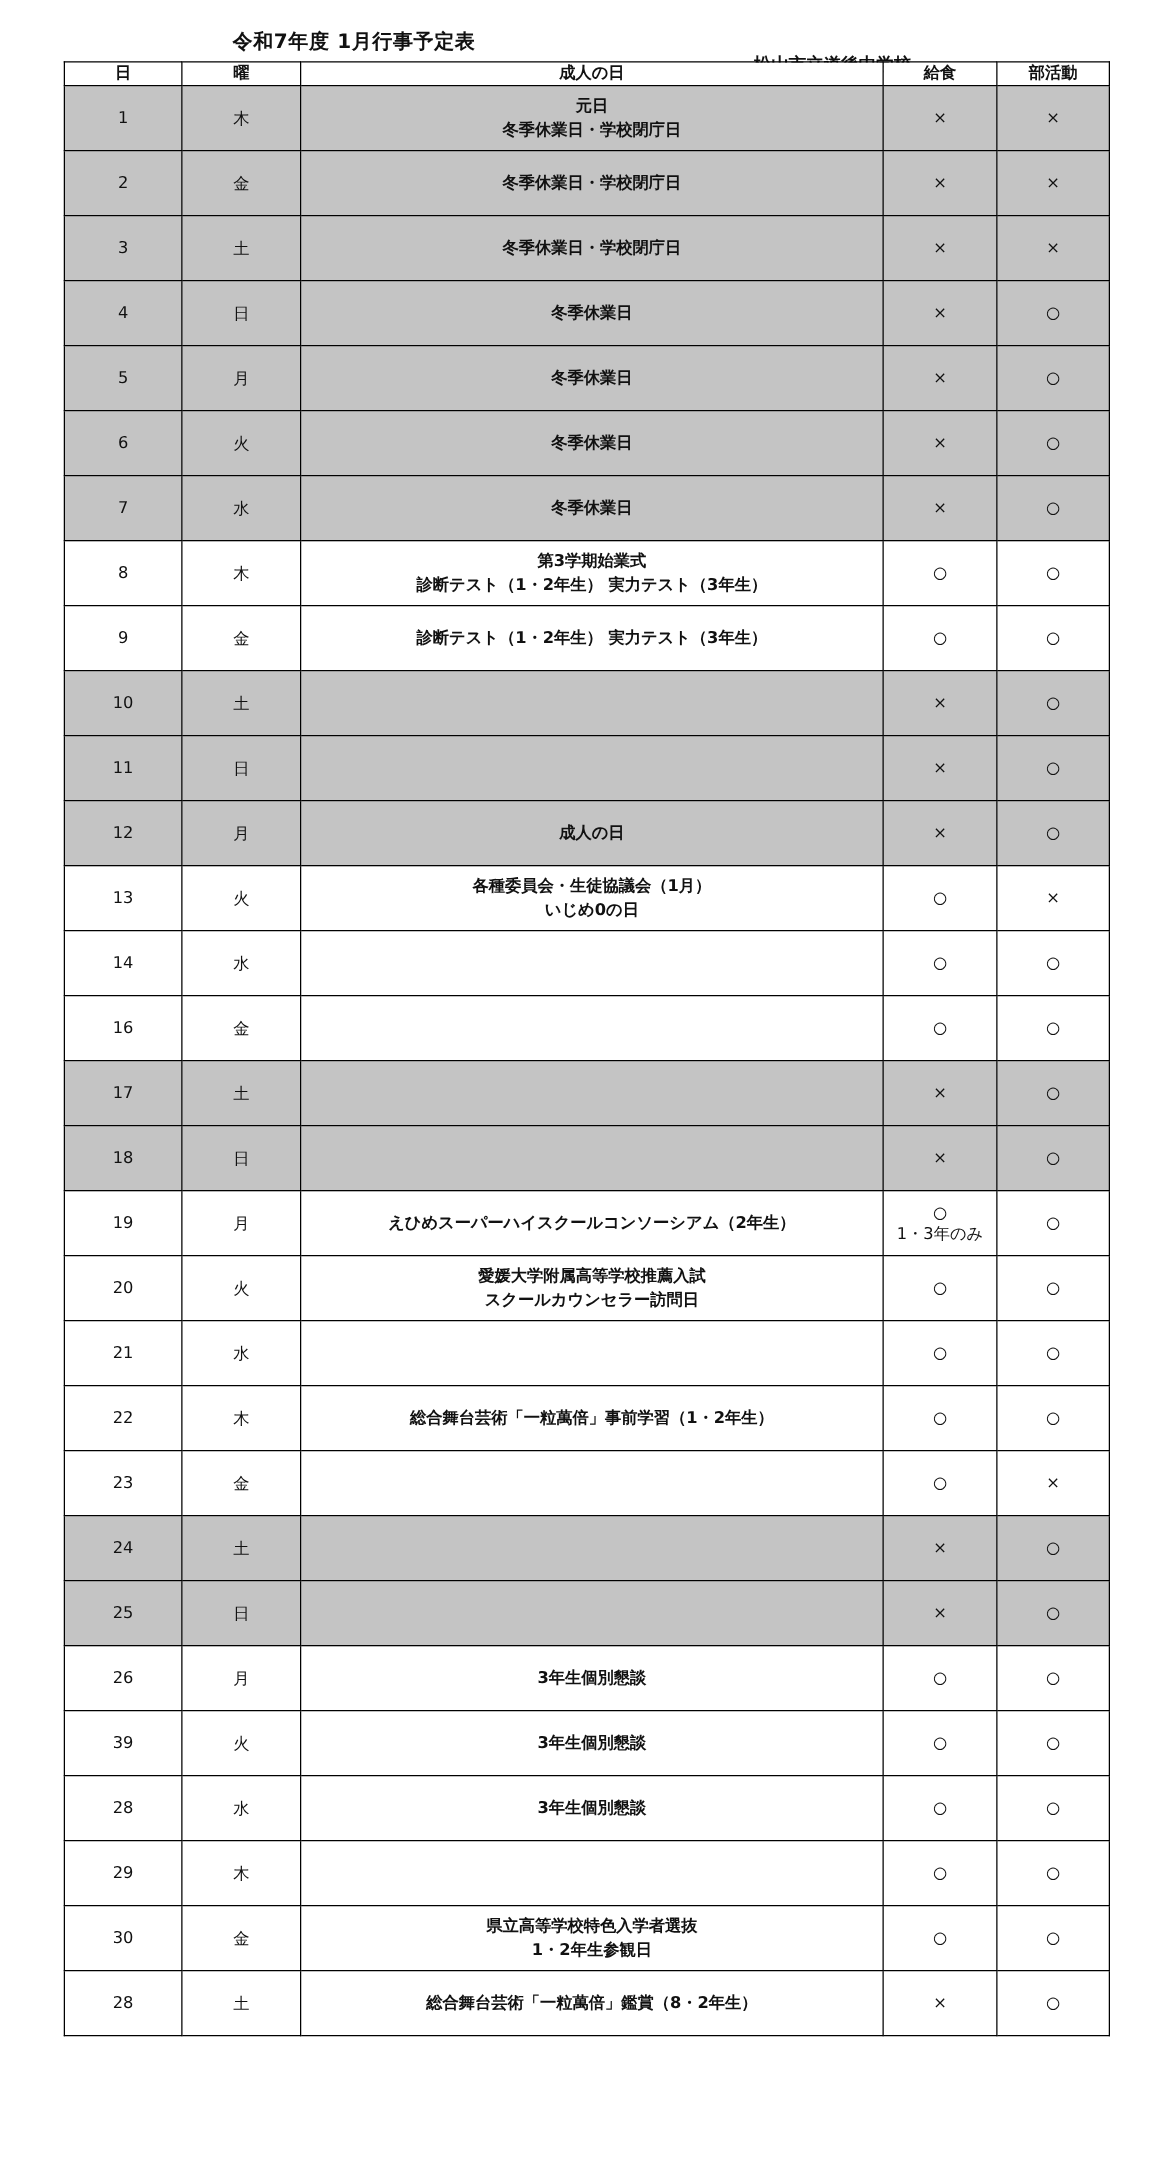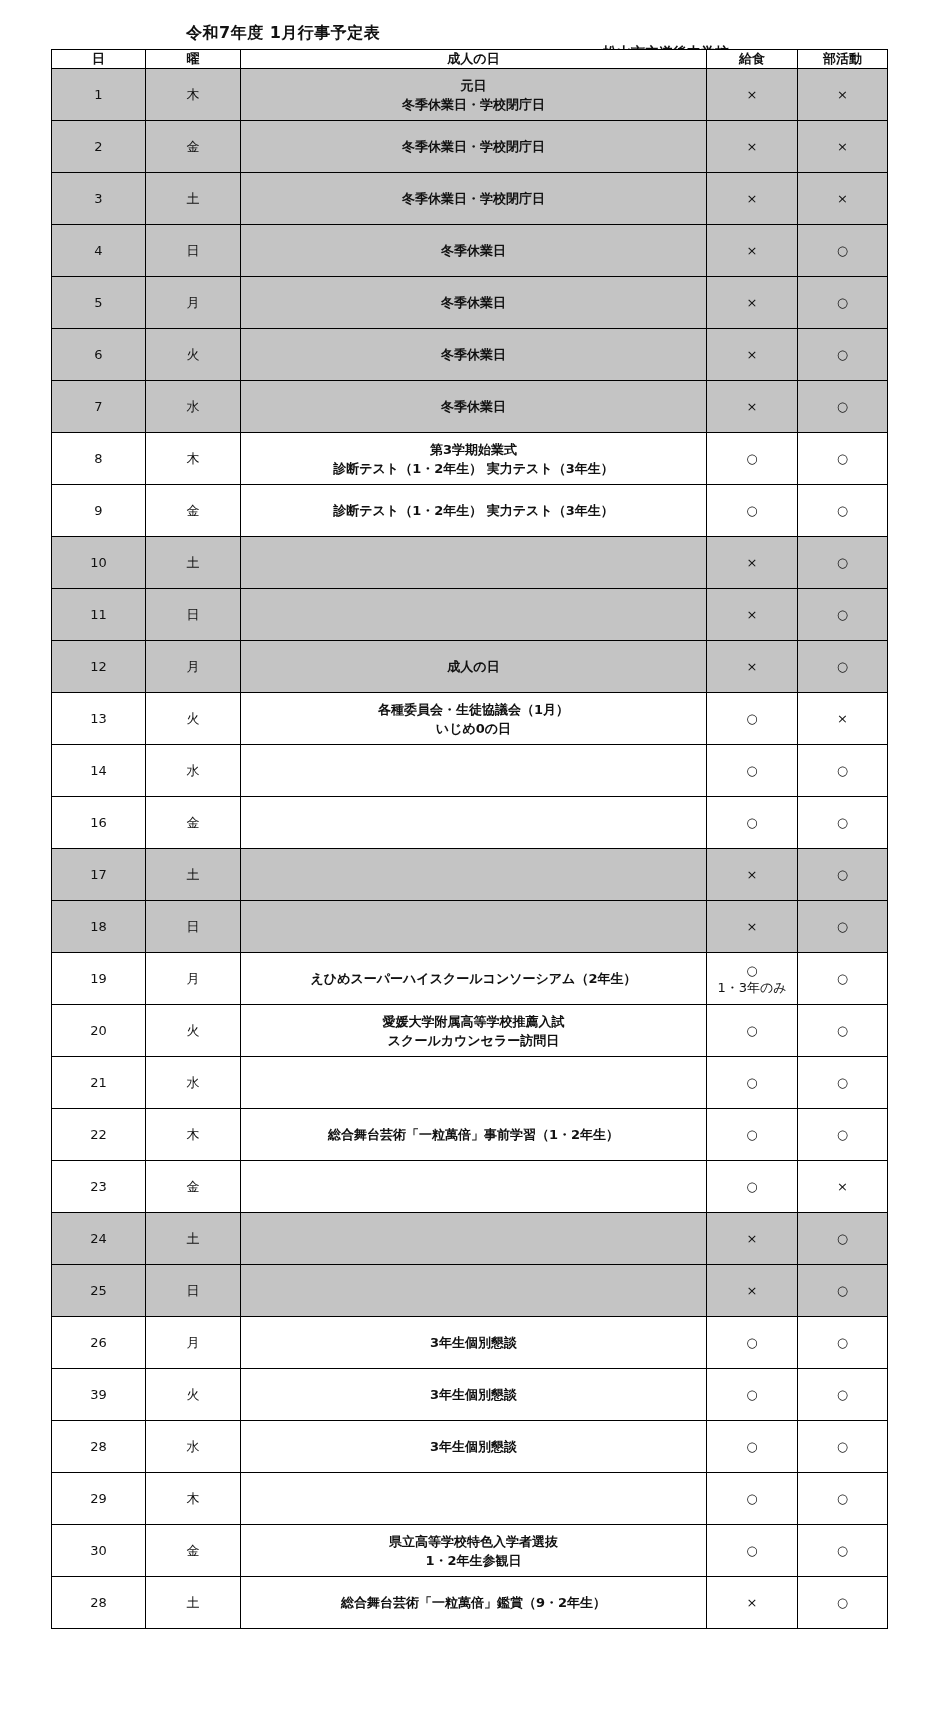--- a/index.html
+++ b/index.html
@@ -288,19 +288,19 @@
           <div>県立高等学校特色入学者選抜</div>
           <div>1・2年生参観日</div>
         </td>
         <td class="mark"><span>○</span></td>
         <td class="mark">○</td>
       </tr>
       <tr>
         <td class="day">28</td>
         <td class="dow">土</td>
         <td class="events">
-          <div>総合舞台芸術「一粒萬倍」鑑賞（9・2年生）</div>
+          <div>総合舞台芸術「一粒萬倍」鑑賞（8・2年生）</div>
         </td>
         <td class="mark"><span>×</span></td>
         <td class="mark">○</td>
       </tr>
     </tbody>
 </table>
 
 </body></html>

